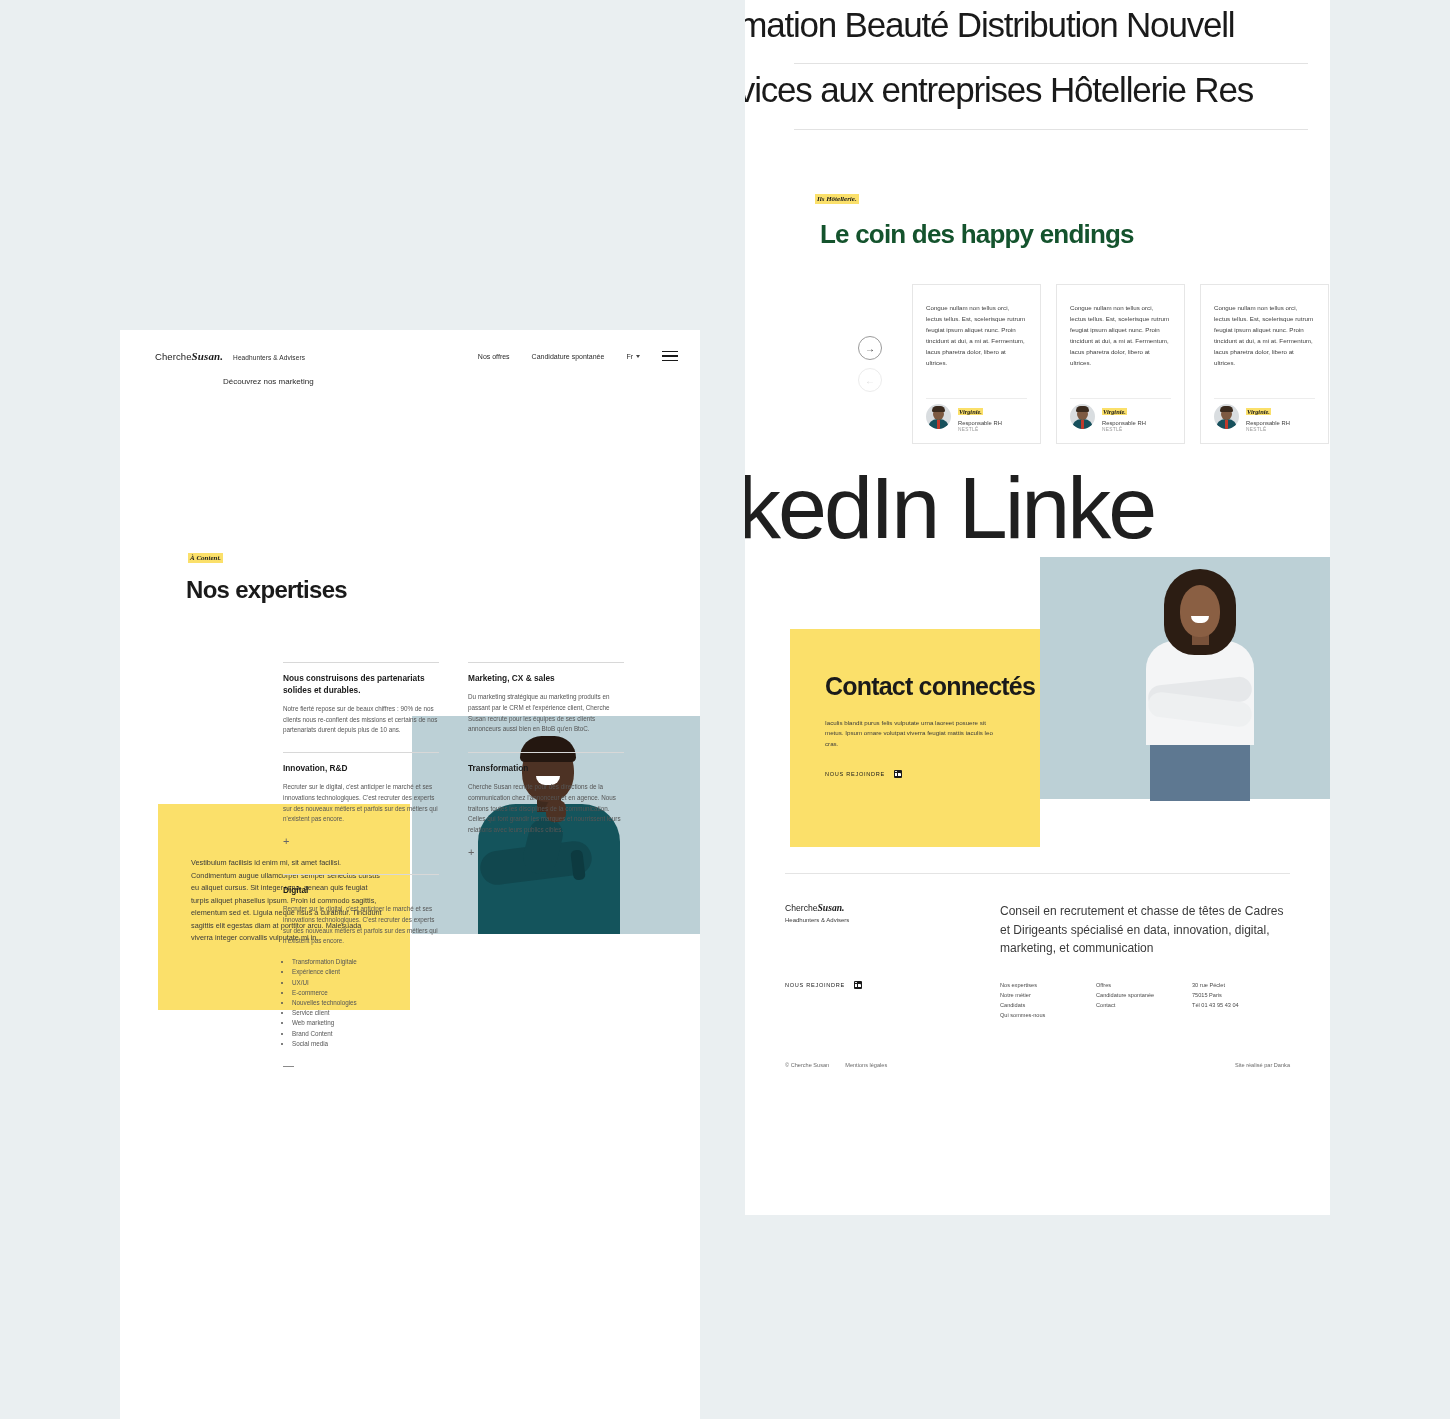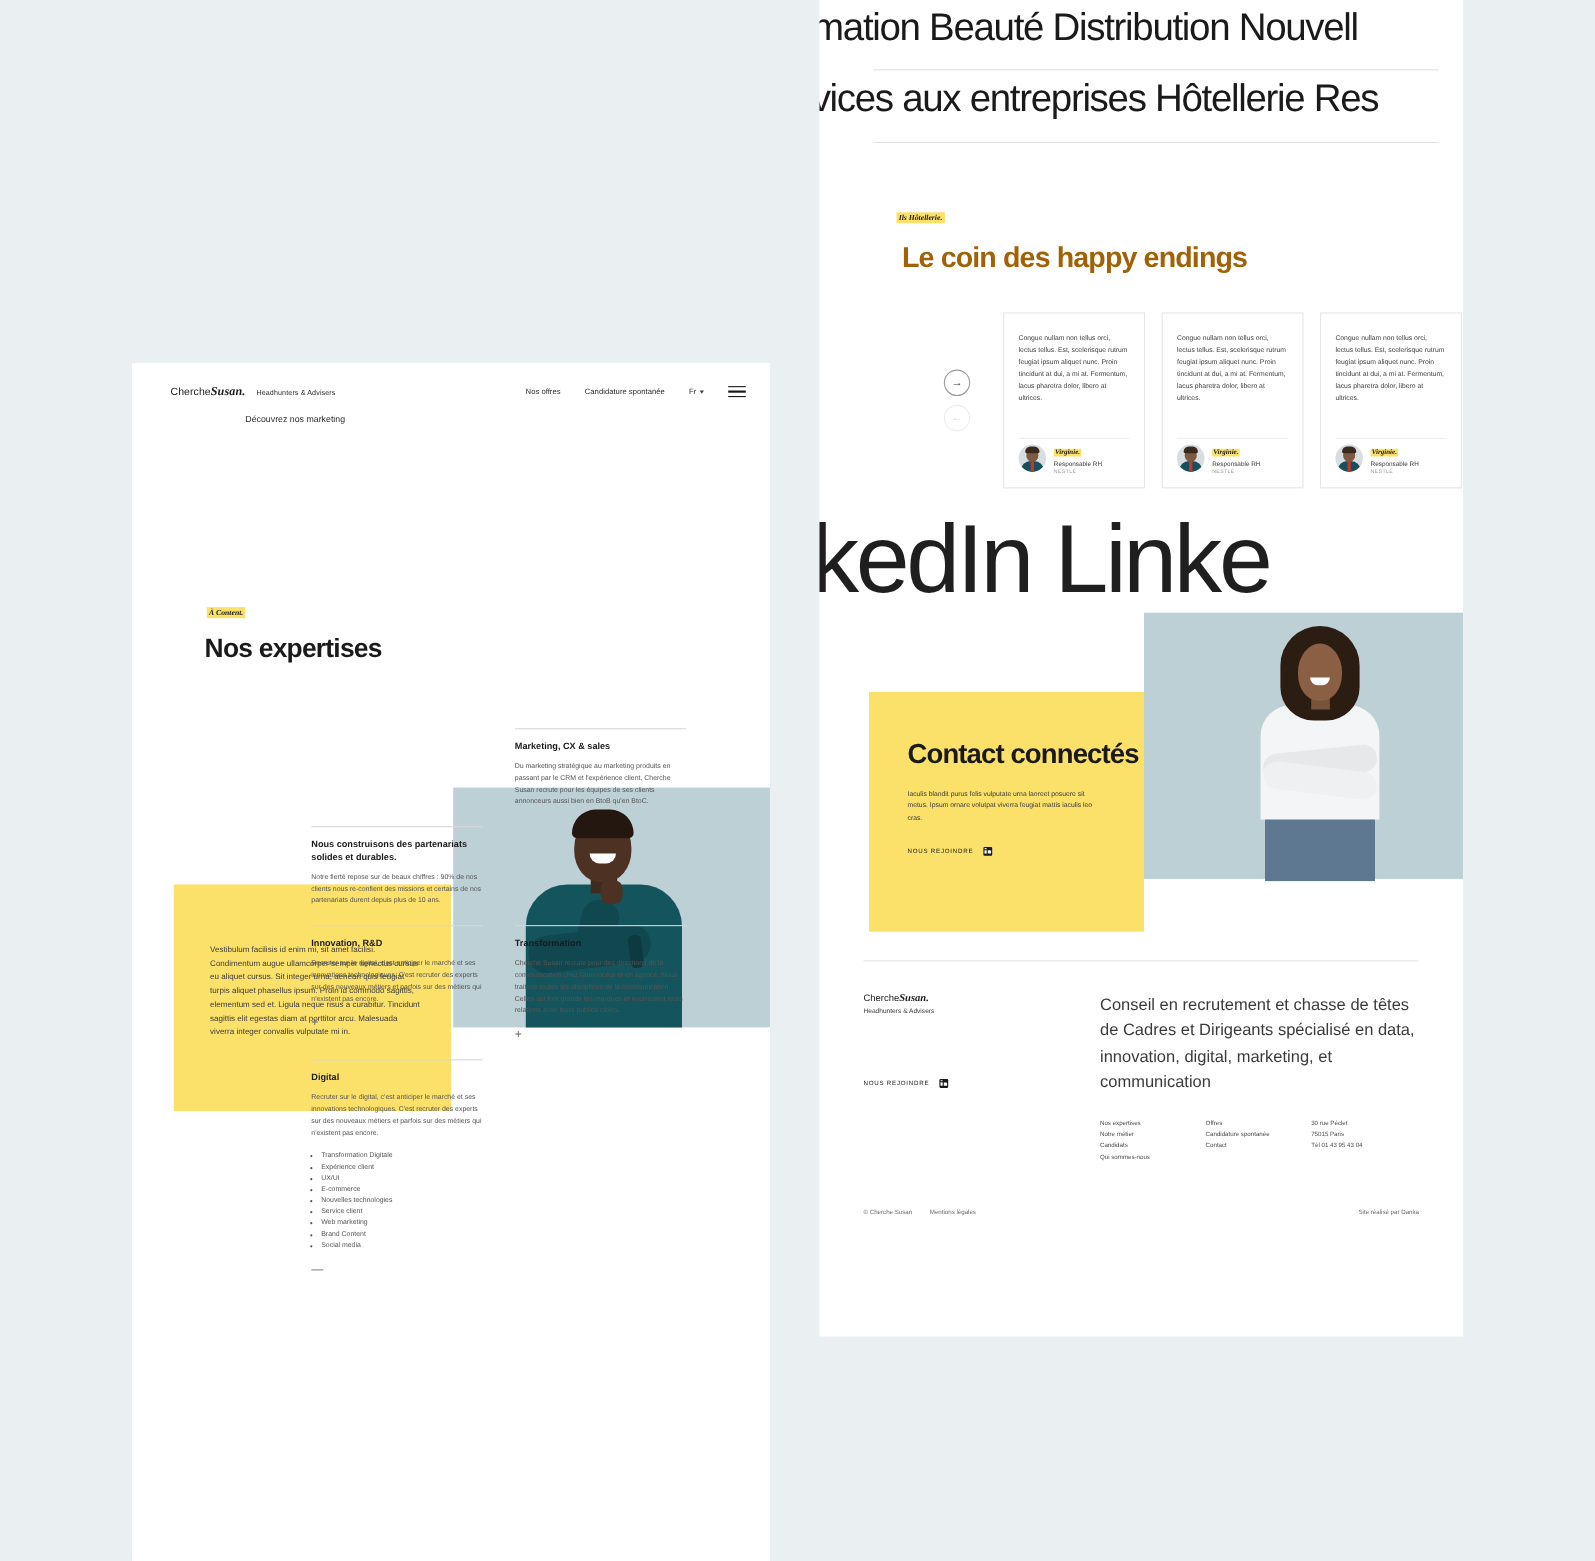--- a/index.html
+++ b/index.html
@@ -99,21 +99,21 @@
     position: absolute; white-space: nowrap;
     font-size: 35px; letter-spacing: -1.2px; color: #1a1a1a;
   }
   .mq-row.r1 { top: 5px; left: -53px; }
   .mq-row.r2 { top: 70px; left: -58px; }
   .mq-line { position: absolute; left: 49px; right: 22px; height: 1px; background: #e2e2e2; }
   .mq-line.l1 { top: 63px; }
   .mq-line.l2 { top: 129px; }
 
   .testi-head { margin: 56px 0 0 70px; }
-  .testi-title { margin: 13px 0 0 5px; font-size: 26px; font-weight: bold; letter-spacing: -0.8px; line-height: 1.27; color: #a16207; }
+  .testi-title { margin: 13px 0 0 5px; font-size: 26px; font-weight: bold; letter-spacing: -0.8px; line-height: 1.27; color: #14532d; }
 
   .carousel { position: relative; margin: 33px 0 0 0; height: 175px; }
   .arrows { position: absolute; left: 113px; top: 52px; }
   .arrow-btn {
     width: 24px; height: 24px; border-radius: 50%;
     display: flex; align-items: center; justify-content: center;
     font-size: 10px; cursor: pointer; margin-bottom: 8px;
   }
   .arrow-next { border: 1px solid #9a9a9a; color: #333; }
   .arrow-prev { border: 1px solid #ececec; color: #dcdcdc; }
@@ -165,21 +165,21 @@
 
   .footer { margin-top: 46px; padding: 0 40px; }
   .f-rule { height: 1px; background: #e4e4e4; }
   .f-main { display: flex; padding-top: 28px; }
   .f-left { width: 215px; }
   .f-logo { font-size: 8.6px; color: #1a1a1a; }
   .f-logo .it { font-family: "Liberation Serif", serif; font-style: italic; font-weight: bold; font-size: 9.6px; }
   .f-tag { font-size: 6px; color: #3a3a3a; margin-top: 4px; }
   .f-cta { margin-top: 58px; display: flex; align-items: center; gap: 9px; cursor: pointer; }
   .f-right { flex: 1; }
-  .f-desc { font-size: 15px; line-height: 1.55; color: #3a3a3a; }
+  .f-desc { font-size: 12px; line-height: 1.55; color: #3a3a3a; }
   .f-cols { margin-top: 22px; display: flex; }
   .f-col { font-size: 5.6px; line-height: 1.82; color: #4a4a4a; }
   .f-col:nth-child(1) { width: 96px; }
   .f-col:nth-child(2) { width: 96px; }
   .f-col a, .f-col div { cursor: pointer; }
   .f-bottom { display: flex; justify-content: space-between; align-items: center; margin-top: 42px; padding-bottom: 16px; }
   .f-bleft { display: flex; gap: 16px; }
   .f-small { font-size: 5.6px; color: #6a6a6a; cursor: pointer; }
 </style>
 </head>
@@ -227,27 +227,27 @@
       <div class="yellow-block">
         <p>Vestibulum facilisis id enim mi, sit amet facilisi. Condimentum augue ullamcorper semper senectus cursus eu aliquet cursus. Sit integer urna, aenean quis feugiat turpis aliquet phasellus ipsum. Proin id commodo sagittis, elementum sed et. Ligula neque risus a curabitur. Tincidunt sagittis elit egestas diam at porttitor arcu. Malesuada viverra integer convallis vulputate mi in.</p>
       </div>
 
       <div class="apropos-wrap">
         <span class="tag-hl">À Content.</span>
       </div>
       <h2 class="sec-title">Nos expertises</h2>
 
       <div class="exp-grid">
+        <div class="exp-card c1">
+          <div class="exp-h">Nous construisons des partenariats solides et durables.</div>
+          <div class="exp-p">Notre fierté repose sur de beaux chiffres : 90% de nos clients nous re-confient des missions et certains de nos partenariats durent depuis plus de 10 ans.</div>
+        </div>
         <div class="exp-card c2">
           <div class="exp-h">Marketing, CX &amp; sales</div>
           <div class="exp-p">Du marketing stratégique au marketing produits en passant par le CRM et l'expérience client, Cherche Susan recrute pour les équipes de ses clients annonceurs aussi bien en BtoB qu'en BtoC.</div>
-        </div>
-        <div class="exp-card c1">
-          <div class="exp-h">Nous construisons des partenariats solides et durables.</div>
-          <div class="exp-p">Notre fierté repose sur de beaux chiffres : 90% de nos clients nous re-confient des missions et certains de nos partenariats durent depuis plus de 10 ans.</div>
         </div>
         <div class="exp-card c1">
           <div class="exp-h">Innovation, R&amp;D</div>
           <div class="exp-p">Recruter sur le digital, c'est anticiper le marché et ses innovations technologiques. C'est recruter des experts sur des nouveaux métiers et parfois sur des métiers qui n'existent pas encore.</div>
           <div class="exp-plus">+</div>
         </div>
         <div class="exp-card c2">
           <div class="exp-h">Transformation</div>
           <div class="exp-p">Cherche Susan recrute pour des directions de la communication chez l'annonceur et en agence. Nous traitons toutes les disciplines de la communication. Celles qui font grandir les marques et nourrissent leurs relations avec leurs publics cibles.</div>
           <div class="exp-plus">+</div>

